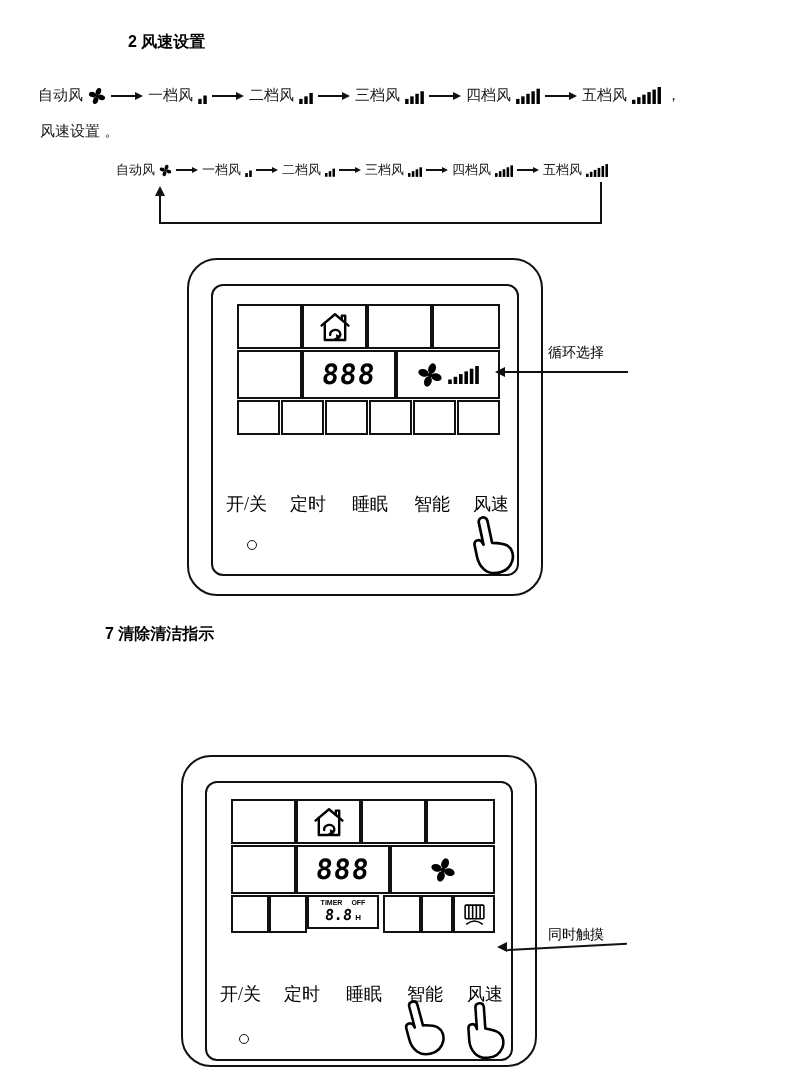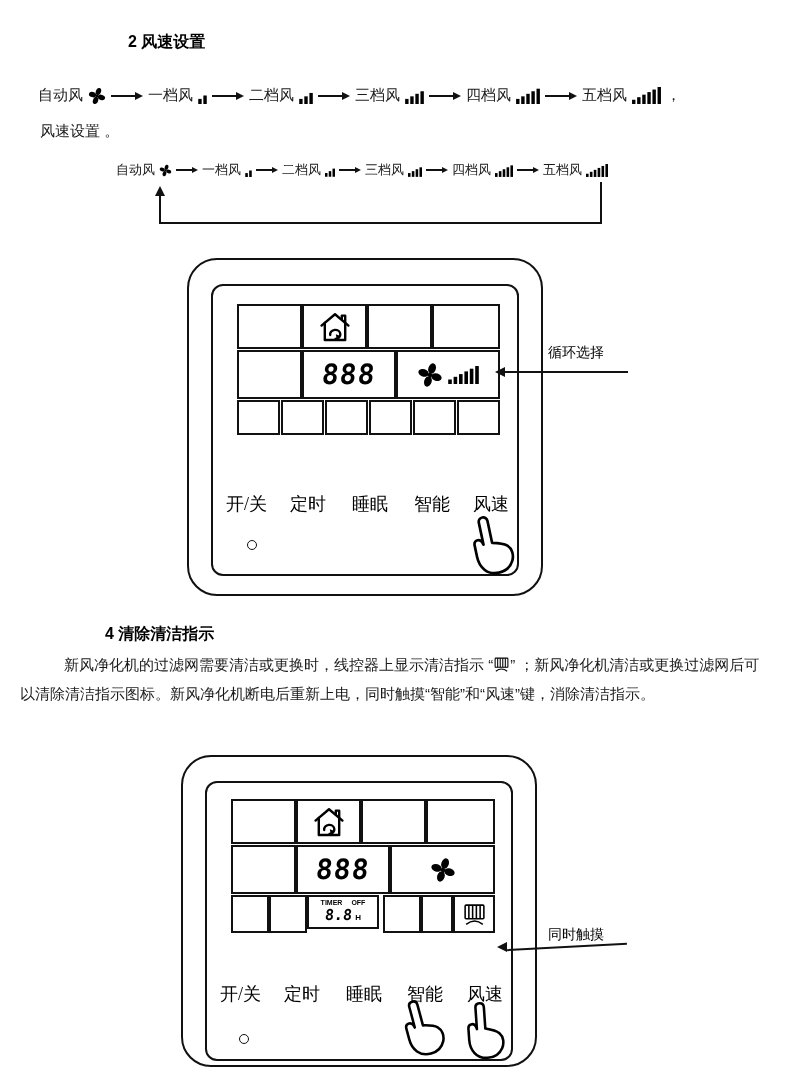--- a/index.html
+++ b/index.html
@@ -254,27 +254,22 @@
   <div class="dot" style="left:247px;top:540px"></div>
 
   <svg class="hand" style="left:468px;top:512px;transform:rotate(-12deg)" width="46" height="66" viewBox="0 0 24 34">
       <use href="#g-hand"></use>
     </svg>
 
   <div class="callout" style="left:548px;top:344px">循环选择</div>
   <div class="tri-left" style="left:495px;top:367px"></div>
   <div class="line" style="left:505px;top:371px;width:123px;height:2px"></div>
 
-  <div class="h" style="left:105px;top:624px">4  清除清洁指示</div>
-
-  <div class="para-flow" style="left:20px;top:650px;width:752px">
-    <span>新风净化机的过滤网需要清洁或更换时，线控器上显示清洁指示 “</span><svg class="inline-filter" viewBox="0 0 24 24">
-        <use href="#g-filter"></use>
-      </svg><span>” ；新风净化机清洁或更换过滤网后可以清除清洁指示图标。新风净化机断电后重新上电，同时触摸“智能”和“风速”键，消除清洁指示。</span>
-  </div>
+  <div class="h" style="left:105px;top:624px">7  清除清洁指示</div>
+
 
   <div class="box-outer" style="left:181px;top:755px;width:352px;height:308px"></div>
   <div class="box-inner" style="left:205px;top:781px;width:304px;height:276px"></div>
 
   <div class="cell" style="left:231px;top:799px;width:61px;height:41px"></div>
   <div class="cell" style="left:296px;top:799px;width:61px;height:41px">
     <svg class="house" viewBox="0 0 24 24">
         <use href="#g-house"></use>
       </svg>
   </div>

